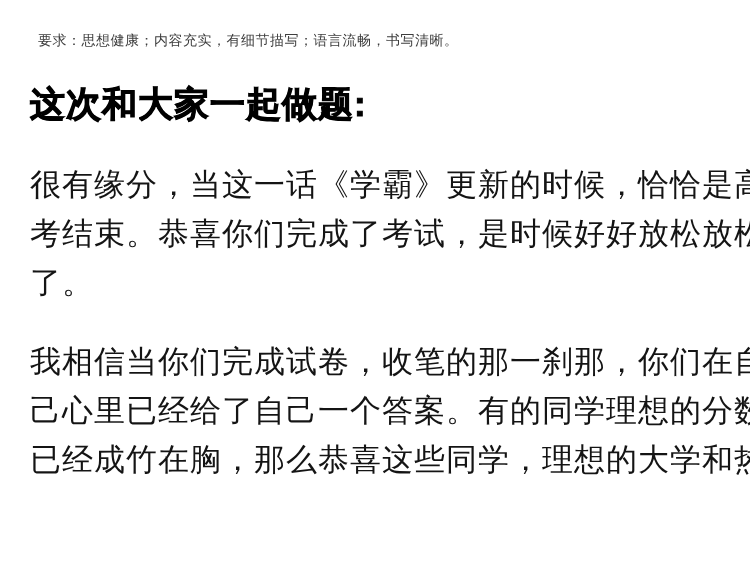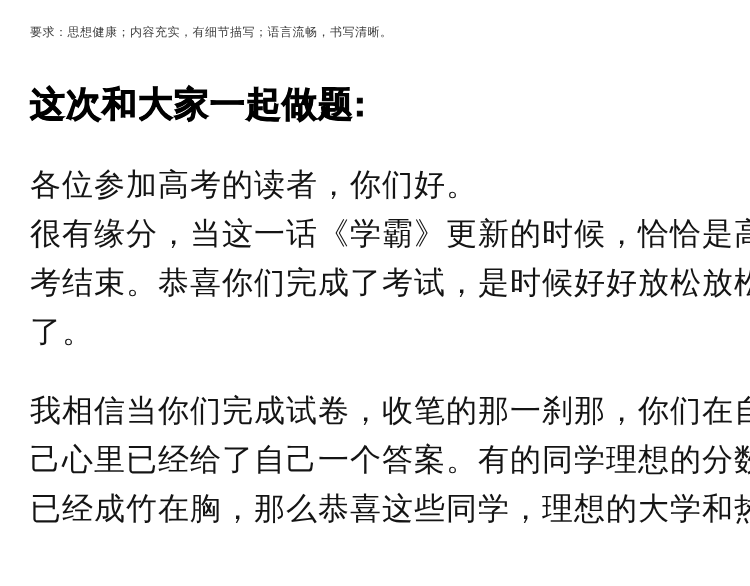--- a/index.html
+++ b/index.html
@@ -16,23 +16,23 @@
   .page {
     position: relative;
     width: 750px;
     height: 586px;
     background: #ffffff;
   }
   .requirement {
     position: absolute;
     left: 22px;
     top: 16px;
-    margin: 8px;
+    margin: 16px;
     font-family: "Liberation Serif", "DejaVu Serif", serif;
-    font-size: 12px;
+    font-size: 14px;
     line-height: 1.35;
     color: #3d3d3d;
     letter-spacing: 0.5px;
     white-space: nowrap;
   }
   .heading {
     position: absolute;
     left: 21px;
     top: 72px;
     margin: 9px;
@@ -73,21 +73,20 @@
 <div class="page">
 
   <p class="requirement">要求：思想健康；内容充实，有细节描写；语言流畅，书写清晰。</p>
 
   <h1 class="heading">这次和大家一起做题:</h1>
 
   <div class="letter">
 
 
     <div class="para para-1">
-      <p class="hw">各位参加高考的读者，你们好。</p>
       <p class="hw">很有缘分，当这一话《学霸》更新的时候，恰恰是高</p>
       <p class="hw">考结束。恭喜你们完成了考试，是时候好好放松放松</p>
       <p class="hw">了。</p>
     </div>
 
     <div class="para para-2">
       <p class="hw">我相信当你们完成试卷，收笔的那一刹那，你们在自</p>
       <p class="hw">己心里已经给了自己一个答案。有的同学理想的分数</p>
       <p class="hw">已经成竹在胸，那么恭喜这些同学，理想的大学和热</p>
     </div>

